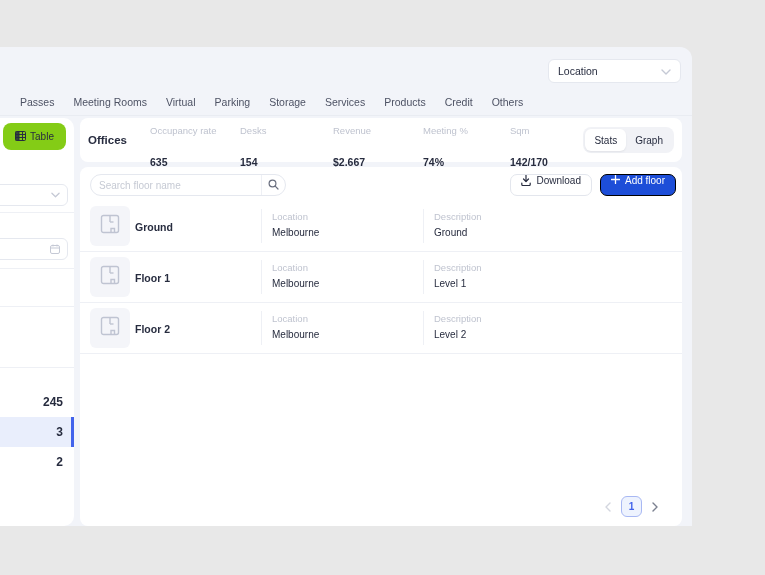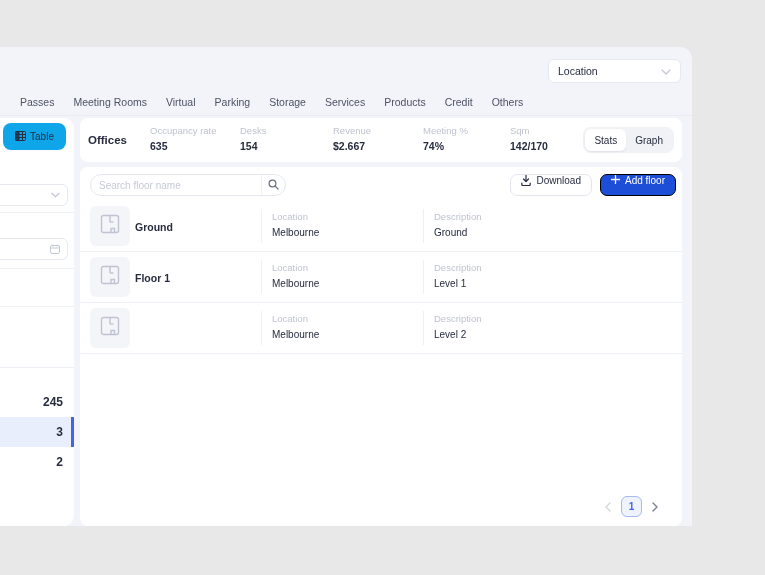--- a/index.html
+++ b/index.html
@@ -29,21 +29,21 @@
   .tab { font-size:10.5px; color:#4d5264; white-space:nowrap; cursor:pointer; }
   .header-divider { position:absolute; left:0; top:68px; width:100%; height:1px; background:#e9ecf2; }
 
   
   .sidebar {
     position:absolute; left:0; top:71px; width:74px; height:408px;
     background:#fff; border-radius:0 10px 10px 0; overflow:hidden;
   }
   .table-btn {
     position:absolute; left:3px; top:5px; width:63px; height:27px;
-    background:#0ea5e9; border-radius:8px;
+    background:#84cc16; border-radius:8px;
     display:flex; align-items:center; justify-content:center; gap:4px;
     font-size:10px; color:#272c3f; cursor:pointer;
   }
   .side-field {
     position:absolute; left:-12px; width:80px; height:22px;
     background:#fff; border:1px solid #e5e8ef; border-radius:6px;
   }
   .side-field .field-icon { position:absolute; right:7px; top:50%; transform:translateY(-50%); display:flex; }
   .side-divider { position:absolute; left:0; width:100%; height:1px; background:#eef0f5; }
   .count-row {
@@ -55,21 +55,21 @@
   .count-row .active-bar { position:absolute; right:0; top:0; width:3px; height:100%; background:#4263eb; }
 
   
   .stats-card {
     position:absolute; left:80px; top:71px; width:602px; height:44px;
     background:#fff; border-radius:8px;
   }
   .offices-title { position:absolute; left:8px; top:0; height:44px; display:flex; align-items:center; font-size:11.5px; font-weight:bold; }
   .metric { position:absolute; top:7px; }
   .metric .m-label { font-size:9.5px; color:#bfc3cf; }
-  .metric .m-value { font-size:10.5px; font-weight:bold; color:#272c3f; margin-top:4px; }
+  .metric .m-value { font-size:10.5px; font-weight:bold; color:#272c3f; margin-top:20px; }
   .m-occupancy { left:70px; } .m-desks { left:160px; } .m-revenue { left:253px; }
   .m-target { left:343px; } .m-sqm { left:430px; }
   .view-toggle {
     position:absolute; right:8px; top:9px; height:26px;
     background:#f1f2f6; border-radius:8px; display:flex; align-items:center; padding:2px;
   }
   .toggle-opt { height:22px; padding:0 9px; display:flex; align-items:center; font-size:10px; color:#272c3f; cursor:pointer; border-radius:6px; }
   .toggle-opt.active { background:#fff; box-shadow:0 1px 2px rgba(40,45,70,.08); }
 
   
@@ -308,20 +308,21 @@
         <div class="floor-tile">
           <span>
             <svg width="20" height="20" viewBox="0 0 20 20">
                 <rect x="1.5" y="1.5" width="17" height="17" rx="2" fill="none" stroke="#bfc4d2" stroke-width="1.4"></rect>
                 <line x1="10" y1="1.5" x2="10" y2="8" stroke="#bfc4d2" stroke-width="1.4"></line>
                 <line x1="10" y1="8" x2="13.5" y2="8" stroke="#bfc4d2" stroke-width="1.4"></line>
                 <polyline points="11,18.5 11,14.5 14.5,14.5 14.5,18.5" fill="none" stroke="#bfc4d2" stroke-width="1.4"></polyline>
               </svg>
           </span>
         </div>
+        <div class="floor-name">Floor 2</div>
         <div class="vdiv vdiv-1"></div>
         <div class="floor-col col-location">
           <div class="c-label">Location</div>
           <div class="c-value">Melbourne</div>
         </div>
         <div class="vdiv vdiv-2"></div>
         <div class="floor-col col-description">
           <div class="c-label">Description</div>
           <div class="c-value">Level 2</div>
         </div>

